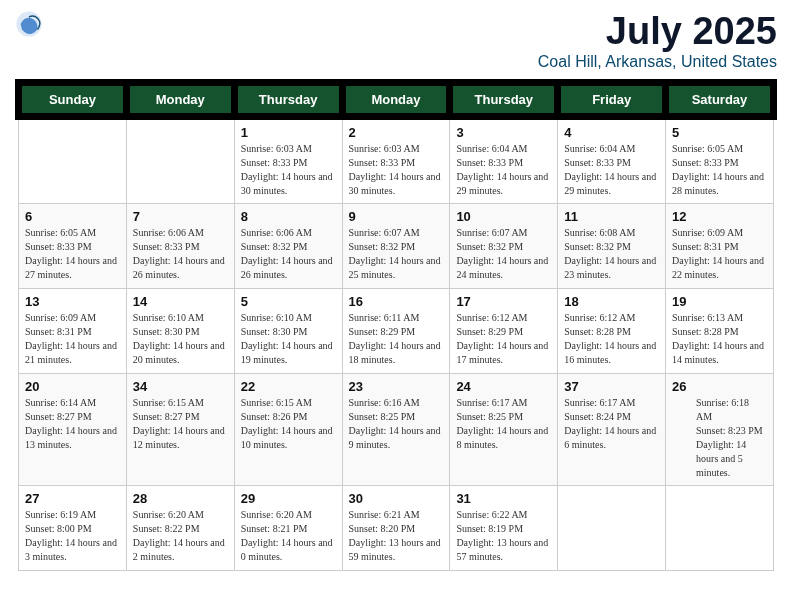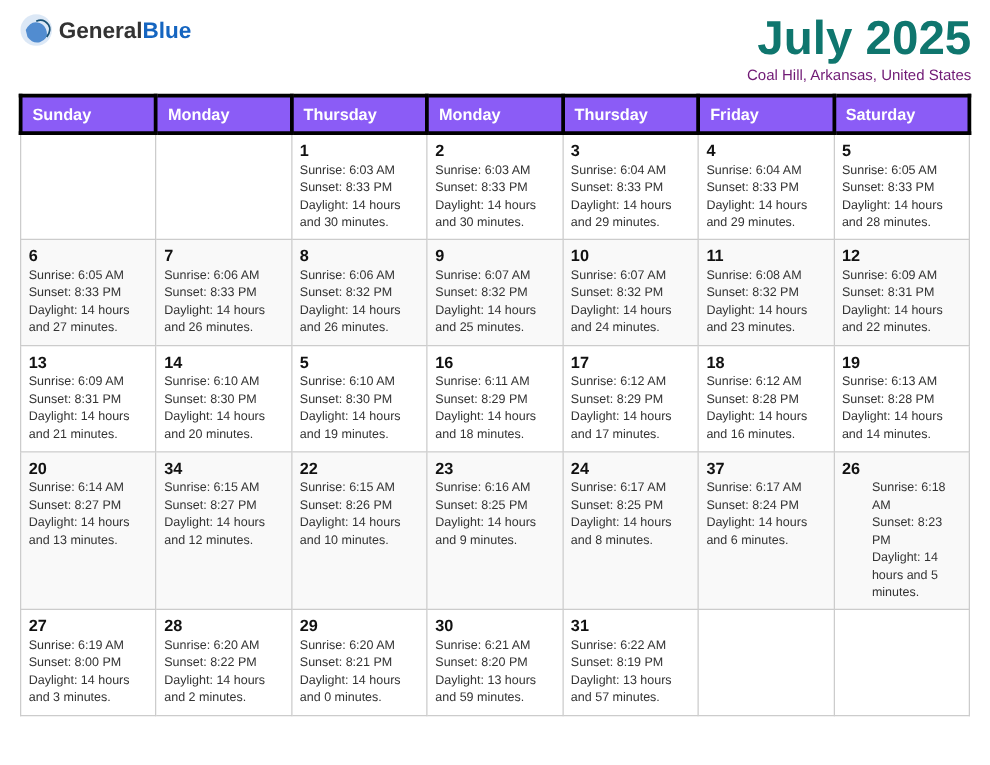--- a/index.html
+++ b/index.html
@@ -34,39 +34,39 @@
     .logo-icon {
       width: 28px;
       height: 28px;
     }
     .title-area {
       text-align: right;
     }
     .main-title {
       font-size: 38px;
       font-weight: bold;
-      color: #0f766e;
+      color: #0f172a;
     }
     .subtitle {
-      font-size: 12px;
-      color: #701a75;
+      font-size: 16px;
+      color: #0c4a6e;
     }
     .calendar {
       width: 100%;
       border-collapse: collapse;
       border: 1px solid #ccc;
     }
     .calendar th {
-      background-color: #8b5cf6;
+      background-color: #14532d;
       color: #fff;
       font-size: 13px;
       font-weight: bold;
-      text-align: left;
+      text-align: center;
       padding: 6px 8px;
-      border: 3px solid #000000;
+      border: 7px solid #000000;
     }
     .calendar td {
       vertical-align: top;
       border: 1px solid #ccc;
       padding: 5px 6px;
       width: calc(100% / 7);
       min-height: 80px;
       font-size: 10.5px;
       color: #333;
       background: #fff;
@@ -78,41 +78,39 @@
       font-size: 13px;
       font-weight: bold;
       color: #111;
       display: block;
       margin-bottom: 2px;
     }
     .day-info {
       font-size: 10px;
       color: #333;
       line-height: 1.4;
+      font-family: Liberation Serif, serif;
     }
     .empty-cell {
       background: #fff;
     }
     .week-row td {
       height: 85px;
     }
   </style>
 </head>
 <body>
 
 <div class="header-area">
   <div class="logo">
     <svg class="logo-icon" viewBox="0 0 40 40">
       <circle cx="20" cy="20" r="18" fill="#1565c0" opacity="0.15"></circle>
       <path d="M8 20 Q14 8 24 12 Q30 14 32 22 Q34 30 24 34 Q16 36 10 28Z" fill="#1565c0" opacity="0.7"></path>
       <path d="M20 10 Q28 6 34 14 Q38 20 32 28" fill="none" stroke="#1a5276" stroke-width="2"></path>
     </svg>
-    <div>
-      <span class="logo-text-general">General</span><span class="logo-text-blue">Blue</span>
-    </div>
   </div>
   <div class="title-area">
     <div class="main-title">July 2025</div>
     <div class="subtitle">Coal Hill, Arkansas, United States</div>
   </div>
 </div>
 
 <table class="calendar">
   <thead>
     <tr>

